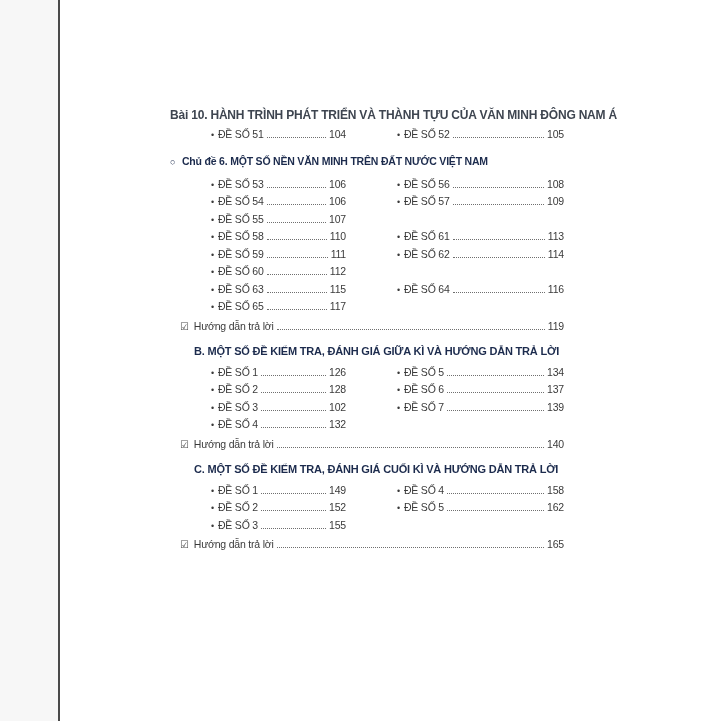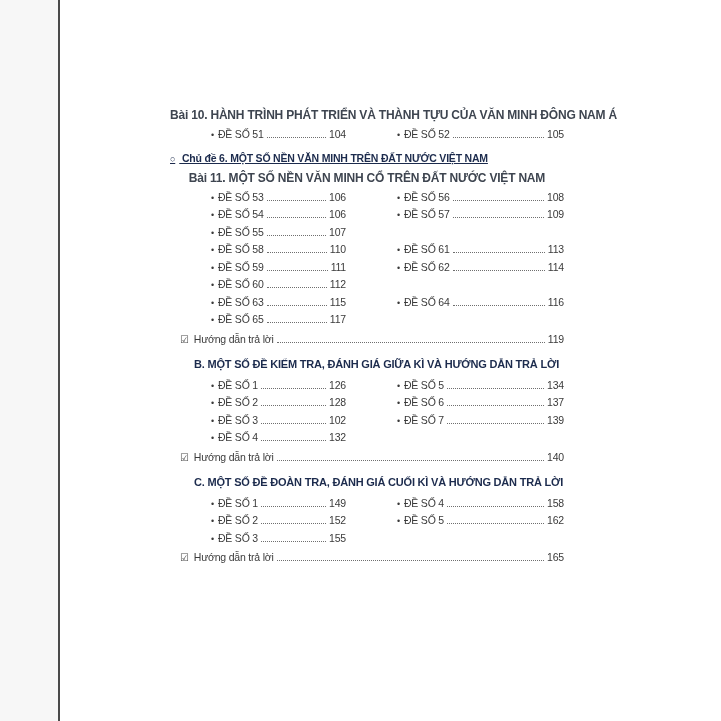--- a/index.html
+++ b/index.html
@@ -31,25 +31,24 @@
     font-weight:bold;
     font-size:12px;
     line-height:14px;
     margin:5px 0 4px;
     color:#3e4550;
     white-space:nowrap;
   }
   .chude {
     font-weight:bold;
     font-size:10.5px;
-    line-height:14px;
+    line-height:20px;
     margin:7px 0 4px;
     color:#1c2b4d;
     white-space:nowrap;
-    text-decoration:underline;
   }
   .sec {
     font-weight:bold;
     font-size:11px;
     line-height:15px;
     margin:8px 0 5px;
     color:#1c2b4d;
     white-space:nowrap;
     padding-left:24px;
   }
@@ -97,21 +96,20 @@
           </div>
           <div class="cell right">
             <span class="bullet">•</span>
             <span class="label">ĐỀ SỐ 52</span>
             <div class="dots"></div>
             <span class="page-num">105</span>
           </div>
         </div>
       </div>
       <div class="chude"><span class="circle-icon">○</span><span> Chủ đề 6. MỘT SỐ NỀN VĂN MINH TRÊN ĐẤT NƯỚC VIỆT NAM</span></div>
-      <div class="bai">Bài 11. MỘT SỐ NỀN VĂN MINH CỔ TRÊN ĐẤT NƯỚC VIỆT NAM</div>
       <div class="group">
         <div class="row">
           <div class="cell left">
             <span class="bullet">•</span>
             <span class="label">ĐỀ SỐ 53</span>
             <div class="dots"></div>
             <span class="page-num">106</span>
           </div>
           <div class="cell right">
             <span class="bullet">•</span>
@@ -269,21 +267,21 @@
           </div>
           <div class="cell right empty"></div>
         </div>
       </div>
       <div class="hdtl">
         <span class="check">☑</span>
         <span class="label">Hướng dẫn trả lời </span>
         <div class="dots"></div>
         <span class="page-num">140</span>
       </div>
-      <div class="sec">C. MỘT SỐ ĐỀ ĐOÀN TRA, ĐÁNH GIÁ CUỐI KÌ VÀ HƯỚNG DẪN TRẢ LỜI</div>
+      <div class="sec">C. MỘT SỐ ĐỀ KIỂM TRA, ĐÁNH GIÁ CUỐI KÌ VÀ HƯỚNG DẪN TRẢ LỜI</div>
       <div class="group">
         <div class="row">
           <div class="cell left">
             <span class="bullet">•</span>
             <span class="label">ĐỀ SỐ 1</span>
             <div class="dots"></div>
             <span class="page-num">149</span>
           </div>
           <div class="cell right">
             <span class="bullet">•</span>

